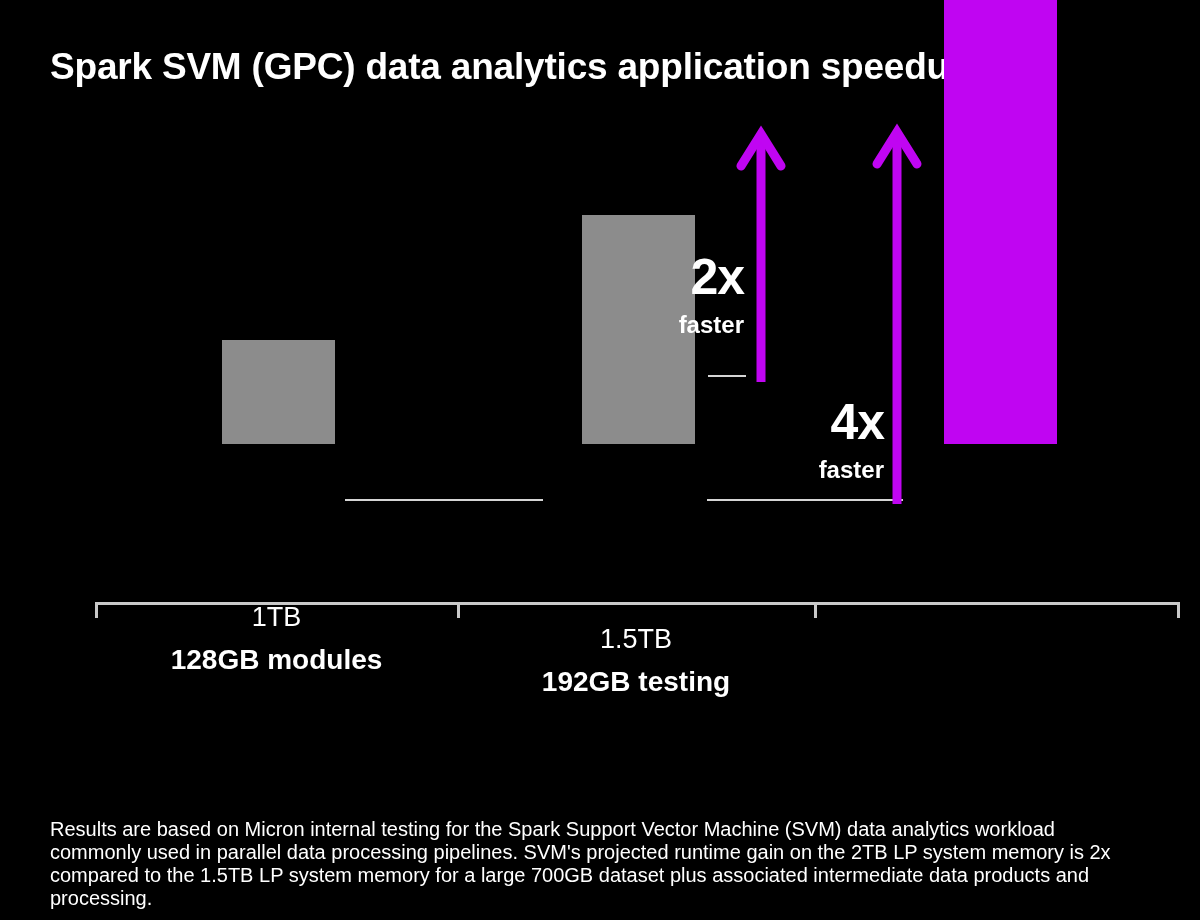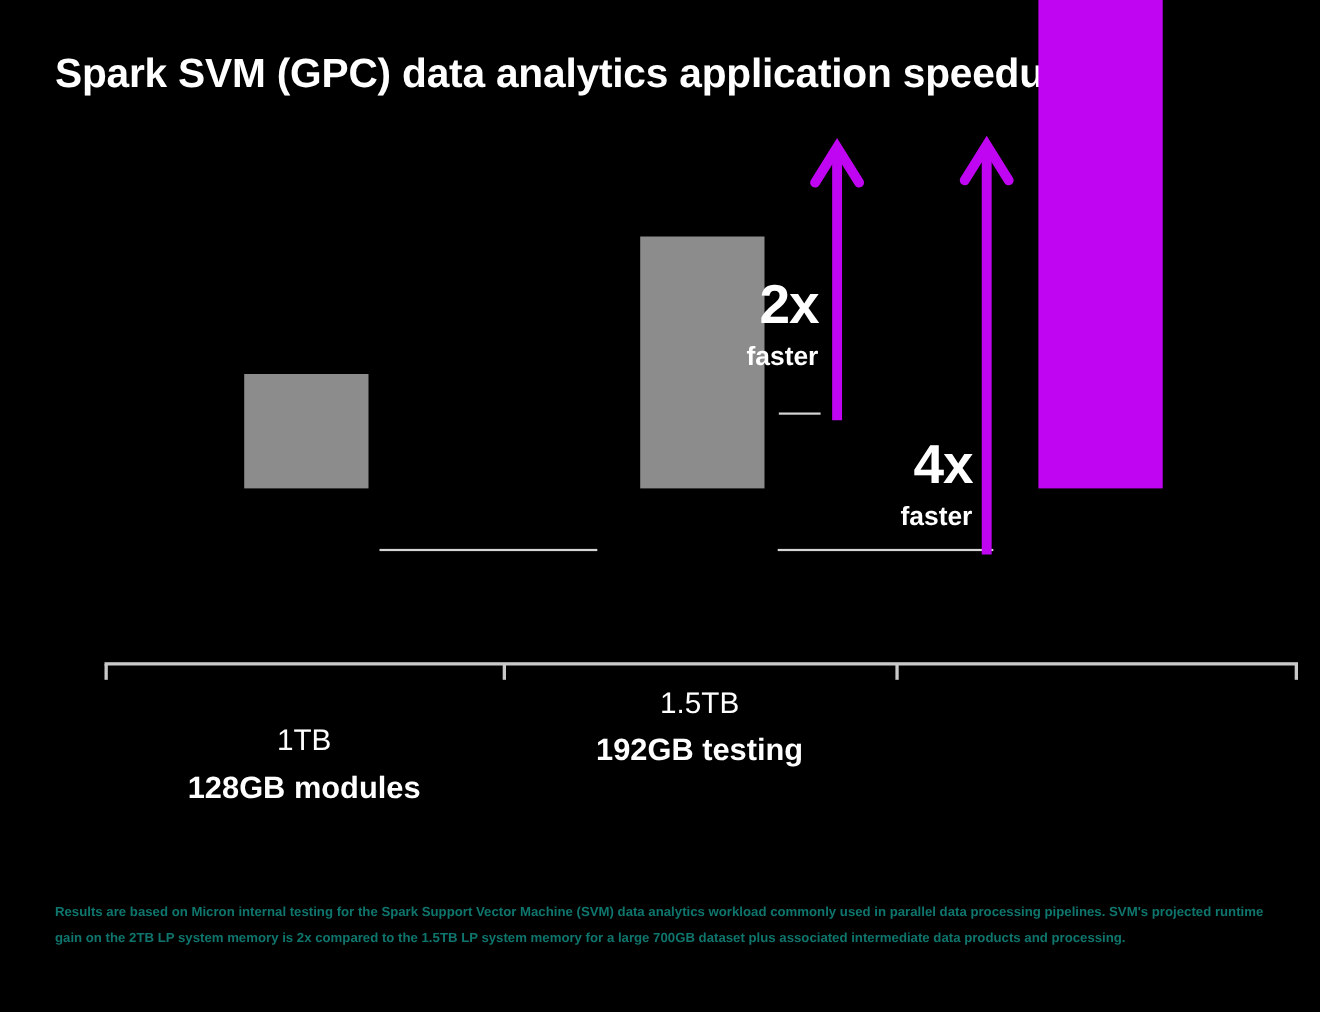--- a/index.html
+++ b/index.html
@@ -112,23 +112,23 @@
 
   
   .arrow-svg { position: absolute; }
 
   
   #footnote {
     position: absolute;
     left: 50px;
     top: 818px;
     width: 1100px;
-    color: #0f766e;
-    font-size: 12px;
-    font-weight: bold;
+    color: #ffffff;
+    font-size: 20px;
+    font-weight: normal;
     line-height: 23px;
   }
 </style>
 </head>
 <body>
 
 <div id="page">
 
   <div id="chart-title">Spark SVM (GPC) data analytics application speedup</div>
 
@@ -165,21 +165,21 @@
       <div class="ann-big">4x</div>
       <div class="ann-small">faster</div>
     </div>
 
     <div id="x-axis-line"></div>
     <div class="axis-tick" style="left:48px;"></div>
     <div class="axis-tick" style="left:410px;"></div>
     <div class="axis-tick" style="left:767px;"></div>
     <div class="axis-tick" style="left:1130px;"></div>
 
-    <div class="cat-group" style="left:49px; top:656px; width:361px;">
+    <div class="cat-group" style="left:49px; top:600px; width:361px;">
       <div class="cat-primary">1TB</div>
       <div class="cat-secondary">128GB modules</div>
     </div>
 
     <div class="cat-group" style="left:411px; top:622px; width:356px;">
       <div class="cat-primary">1.5TB</div>
       <div class="cat-secondary">192GB testing</div>
     </div>
 
 

